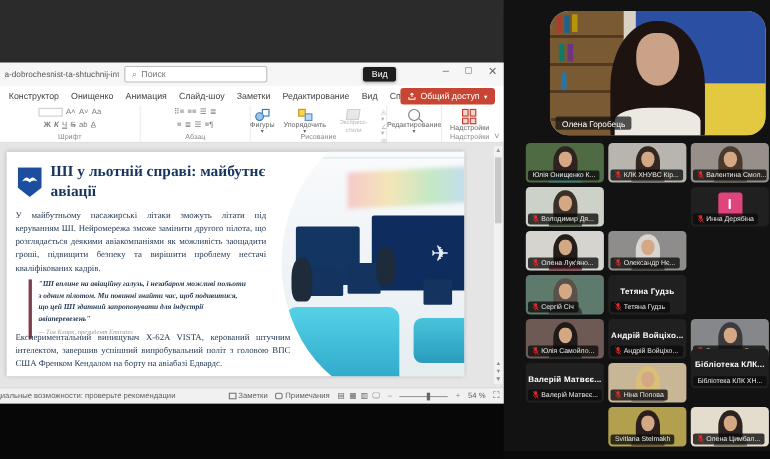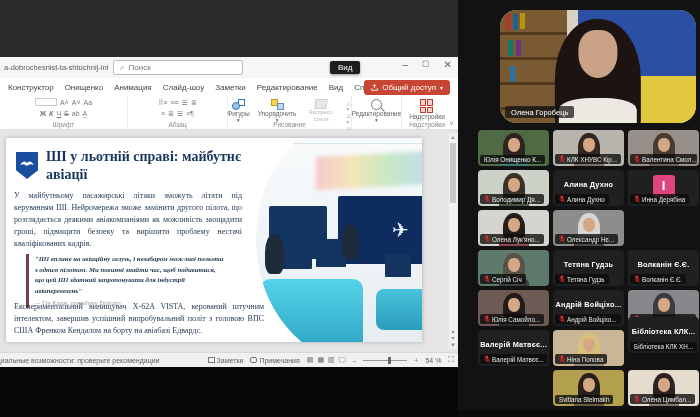--- a/index.html
+++ b/index.html
@@ -405,34 +405,20 @@
               <svg width="6" height="8" viewBox="0 0 10 13">
                 <rect x="3" y="0.5" width="4" height="6.5" rx="2" fill="#e02b2b"></rect>
                 <path d="M1.5 6a3.5 3.5 0 0 0 7 0" fill="none" stroke="#e02b2b" stroke-width="1.2"></path>
                 <line x1="5" y1="10" x2="5" y2="12" stroke="#e02b2b" stroke-width="1.2"></line>
                 <line x1="0.8" y1="1" x2="9.2" y2="12" stroke="#e02b2b" stroke-width="1.3"></line>
               </svg>
             </span>
             <span>Володимир Дя...</span>
           </div>
         </div>
-        <div class="tile" style="left: 95px; top: 40px;">
-          <div class="center-name">Алина Духно</div>
-          <div class="label">
-            <span class="mic-ic">
-              <svg width="6" height="8" viewBox="0 0 10 13">
-                <rect x="3" y="0.5" width="4" height="6.5" rx="2" fill="#e02b2b"></rect>
-                <path d="M1.5 6a3.5 3.5 0 0 0 7 0" fill="none" stroke="#e02b2b" stroke-width="1.2"></path>
-                <line x1="5" y1="10" x2="5" y2="12" stroke="#e02b2b" stroke-width="1.2"></line>
-                <line x1="0.8" y1="1" x2="9.2" y2="12" stroke="#e02b2b" stroke-width="1.3"></line>
-              </svg>
-            </span>
-            <span>Алина Духно</span>
-          </div>
-        </div>
         <div class="tile" style="left: 170px; top: 40px;">
           <div class="letter-avatar" style="background:#e0447c">І</div>
           <div class="label">
             <span class="mic-ic">
               <svg width="6" height="8" viewBox="0 0 10 13">
                 <rect x="3" y="0.5" width="4" height="6.5" rx="2" fill="#e02b2b"></rect>
                 <path d="M1.5 6a3.5 3.5 0 0 0 7 0" fill="none" stroke="#e02b2b" stroke-width="1.2"></path>
                 <line x1="5" y1="10" x2="5" y2="12" stroke="#e02b2b" stroke-width="1.2"></line>
                 <line x1="0.8" y1="1" x2="9.2" y2="12" stroke="#e02b2b" stroke-width="1.3"></line>
               </svg>
@@ -495,34 +481,20 @@
               <svg width="6" height="8" viewBox="0 0 10 13">
                 <rect x="3" y="0.5" width="4" height="6.5" rx="2" fill="#e02b2b"></rect>
                 <path d="M1.5 6a3.5 3.5 0 0 0 7 0" fill="none" stroke="#e02b2b" stroke-width="1.2"></path>
                 <line x1="5" y1="10" x2="5" y2="12" stroke="#e02b2b" stroke-width="1.2"></line>
                 <line x1="0.8" y1="1" x2="9.2" y2="12" stroke="#e02b2b" stroke-width="1.3"></line>
               </svg>
             </span>
             <span>Тетяна Гудзь</span>
           </div>
         </div>
-        <div class="tile" style="left: 170px; top: 120px;">
-          <div class="center-name">Волканін Є.Є.</div>
-          <div class="label">
-            <span class="mic-ic">
-              <svg width="6" height="8" viewBox="0 0 10 13">
-                <rect x="3" y="0.5" width="4" height="6.5" rx="2" fill="#e02b2b"></rect>
-                <path d="M1.5 6a3.5 3.5 0 0 0 7 0" fill="none" stroke="#e02b2b" stroke-width="1.2"></path>
-                <line x1="5" y1="10" x2="5" y2="12" stroke="#e02b2b" stroke-width="1.2"></line>
-                <line x1="0.8" y1="1" x2="9.2" y2="12" stroke="#e02b2b" stroke-width="1.3"></line>
-              </svg>
-            </span>
-            <span>Волканін Є.Є.</span>
-          </div>
-        </div>
         <div class="tile" style="left: 20px; top: 160px; background: rgb(109, 90, 85);">
           <div class="av-hair" style="background:#201a18"></div>
           <div class="av-body" style="background:#2b2b2b"></div>
           <div class="av-face"></div>
           <div class="label">
             <span class="mic-ic">
               <svg width="6" height="8" viewBox="0 0 10 13">
                 <rect x="3" y="0.5" width="4" height="6.5" rx="2" fill="#e02b2b"></rect>
                 <path d="M1.5 6a3.5 3.5 0 0 0 7 0" fill="none" stroke="#e02b2b" stroke-width="1.2"></path>
                 <line x1="5" y1="10" x2="5" y2="12" stroke="#e02b2b" stroke-width="1.2"></line>

